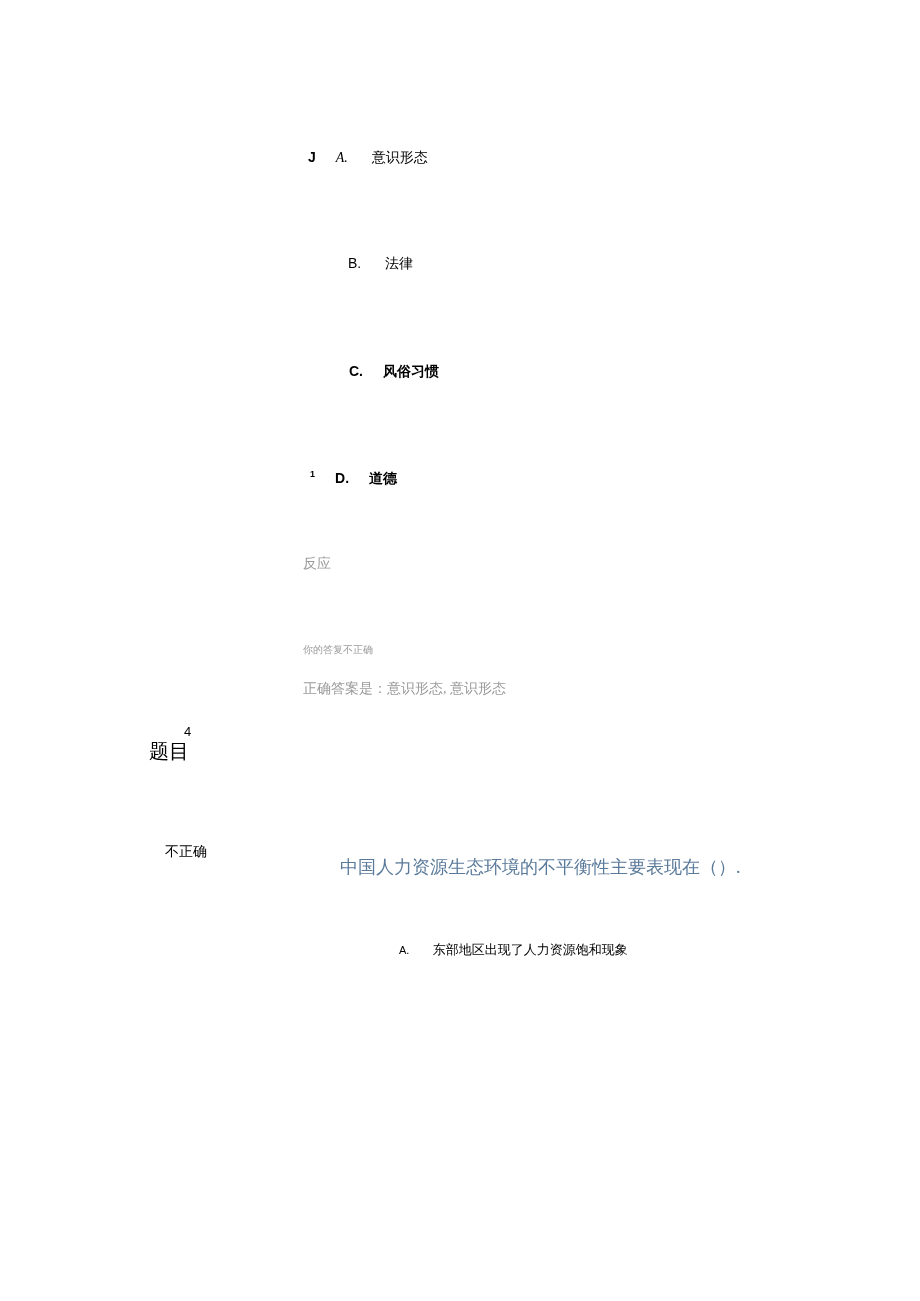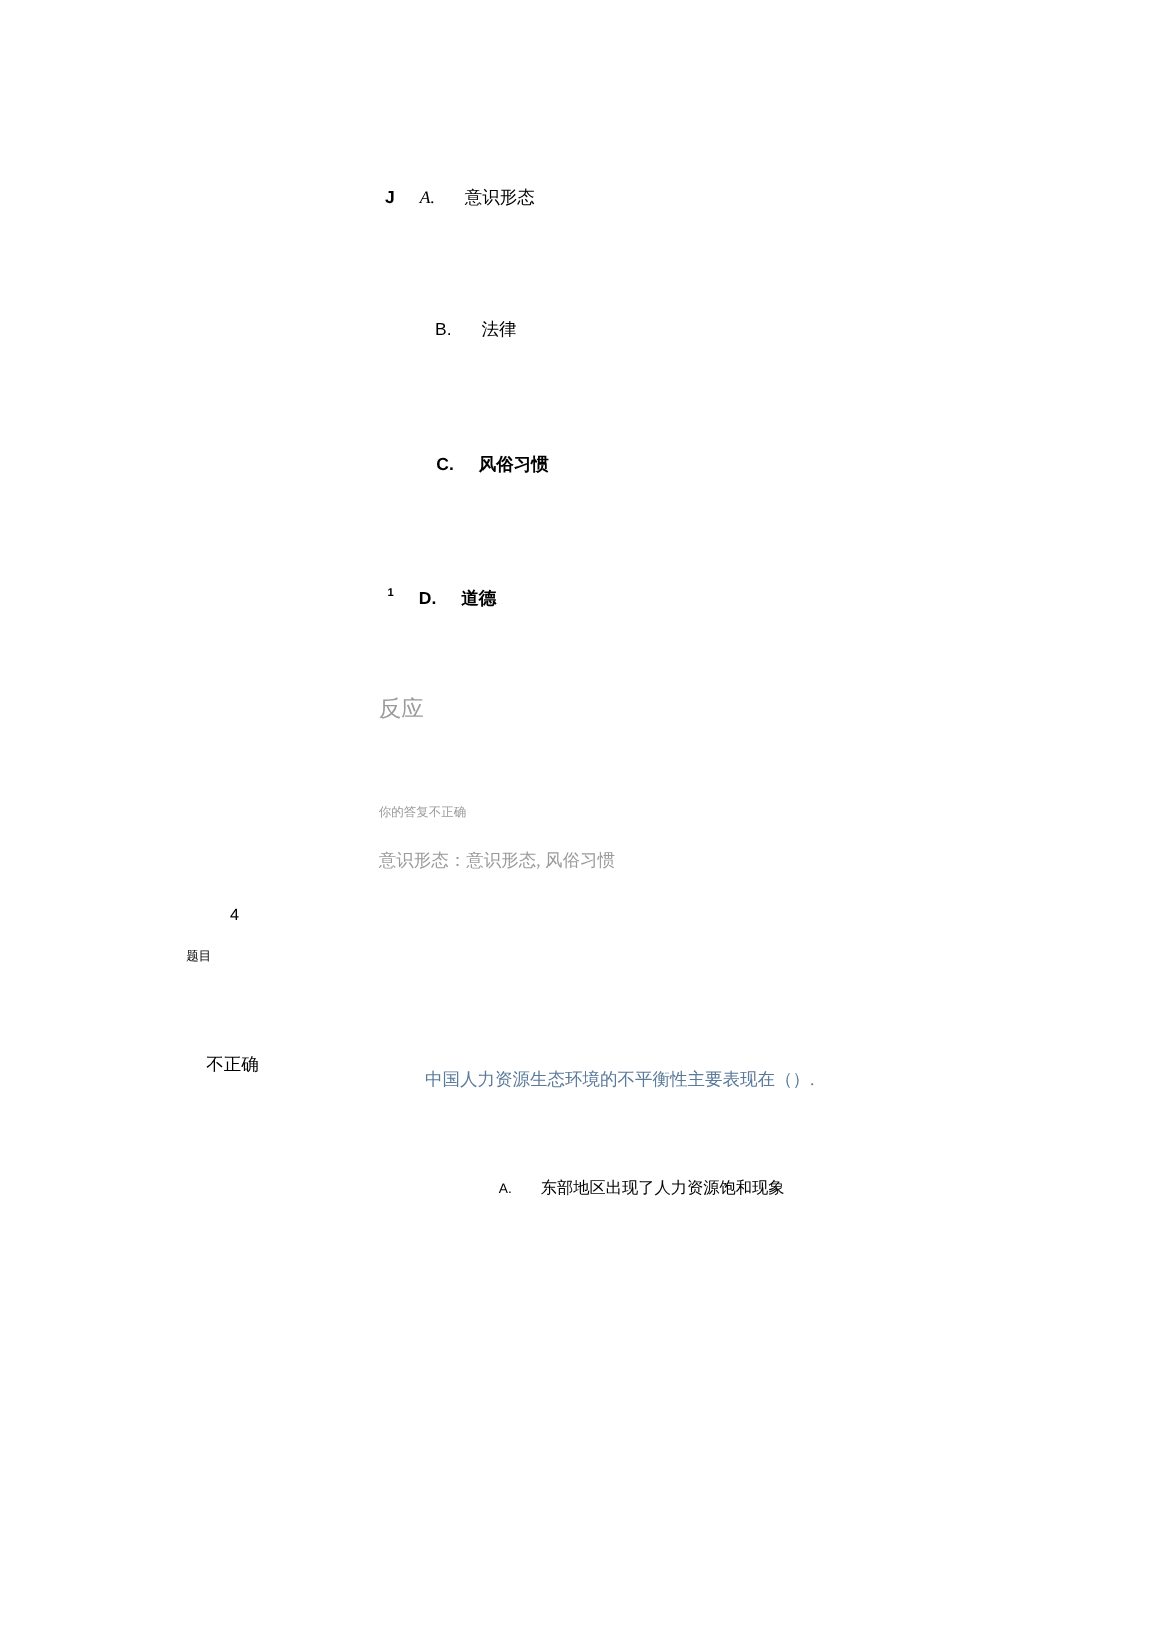--- a/index.html
+++ b/index.html
@@ -57,21 +57,21 @@
       font-family: Arial, sans-serif;
     }
     .option-d .letter {
       font-family: Arial, sans-serif;
     }
     .feedback-label {
       position: absolute;
       left: 273px;
       top: 525px;
       color: #9a9a9a;
-      font-size: 18px;
+      font-size: 14px;
     }
     .feedback-incorrect {
       position: absolute;
       left: 273px;
       top: 613px;
       color: #9a9a9a;
       font-size: 10px;
     }
     .correct-answer {
       position: absolute;
@@ -83,36 +83,36 @@
     .question-number {
       position: absolute;
       left: 154px;
       top: 694px;
       font-family: Arial, sans-serif;
       font-size: 13px;
     }
     .question-label {
       position: absolute;
       left: 119px;
-      top: 728px;
-      font-size: 10px;
+      top: 708px;
+      font-size: 20px;
     }
     .status-incorrect {
       position: absolute;
       left: 135px;
       top: 813px;
       font-size: 14px;
       font-family: Liberation Mono, monospace;
     }
     .question-text {
       position: absolute;
       left: 310px;
       top: 825px;
       color: #5a7a9a;
-      font-size: 14px;
+      font-size: 18px;
     }
     .next-option-a {
       position: absolute;
       left: 359px;
       top: 911px;
       font-size: 13px;
     }
     .next-option-a .letter {
       font-family: Arial, sans-serif;
       font-size: 11px;
@@ -134,21 +134,21 @@
 </div>
 
 <div class="option-d">
   <span class="sup">1</span><span class="letter">D.</span><span>道德</span>
 </div>
 
 <div class="feedback-label">反应</div>
 
 <div class="feedback-incorrect">你的答复不正确</div>
 
-<div class="correct-answer">意识形态：意识形态, 风俗习惯</div>
+<div class="correct-answer">正确答案是：意识形态, 意识形态</div>
 
 <div class="question-number">4</div>
 
 <div class="question-label">题目</div>
 
 <div class="status-incorrect">不正确</div>
 
 <div class="question-text">中国人力资源生态环境的不平衡性主要表现在（）.</div>
 
 <div class="next-option-a">

